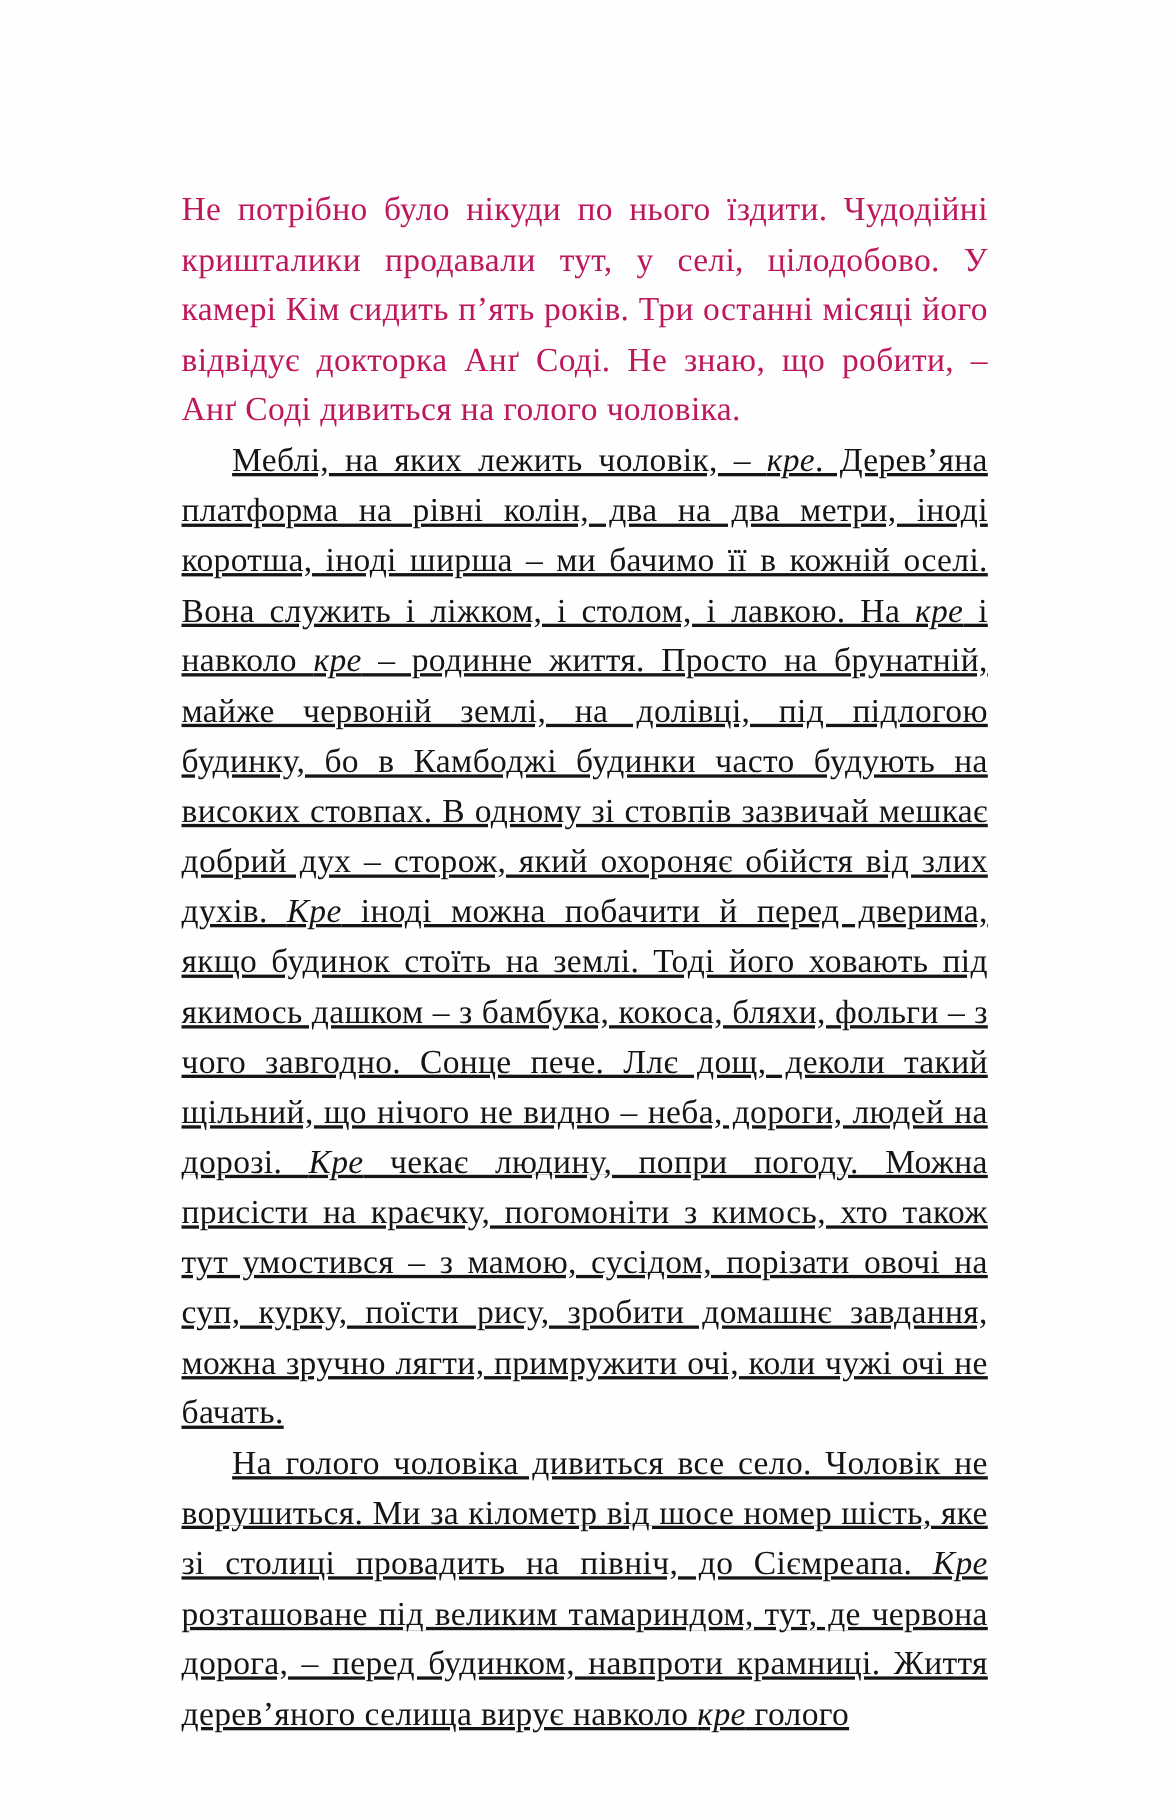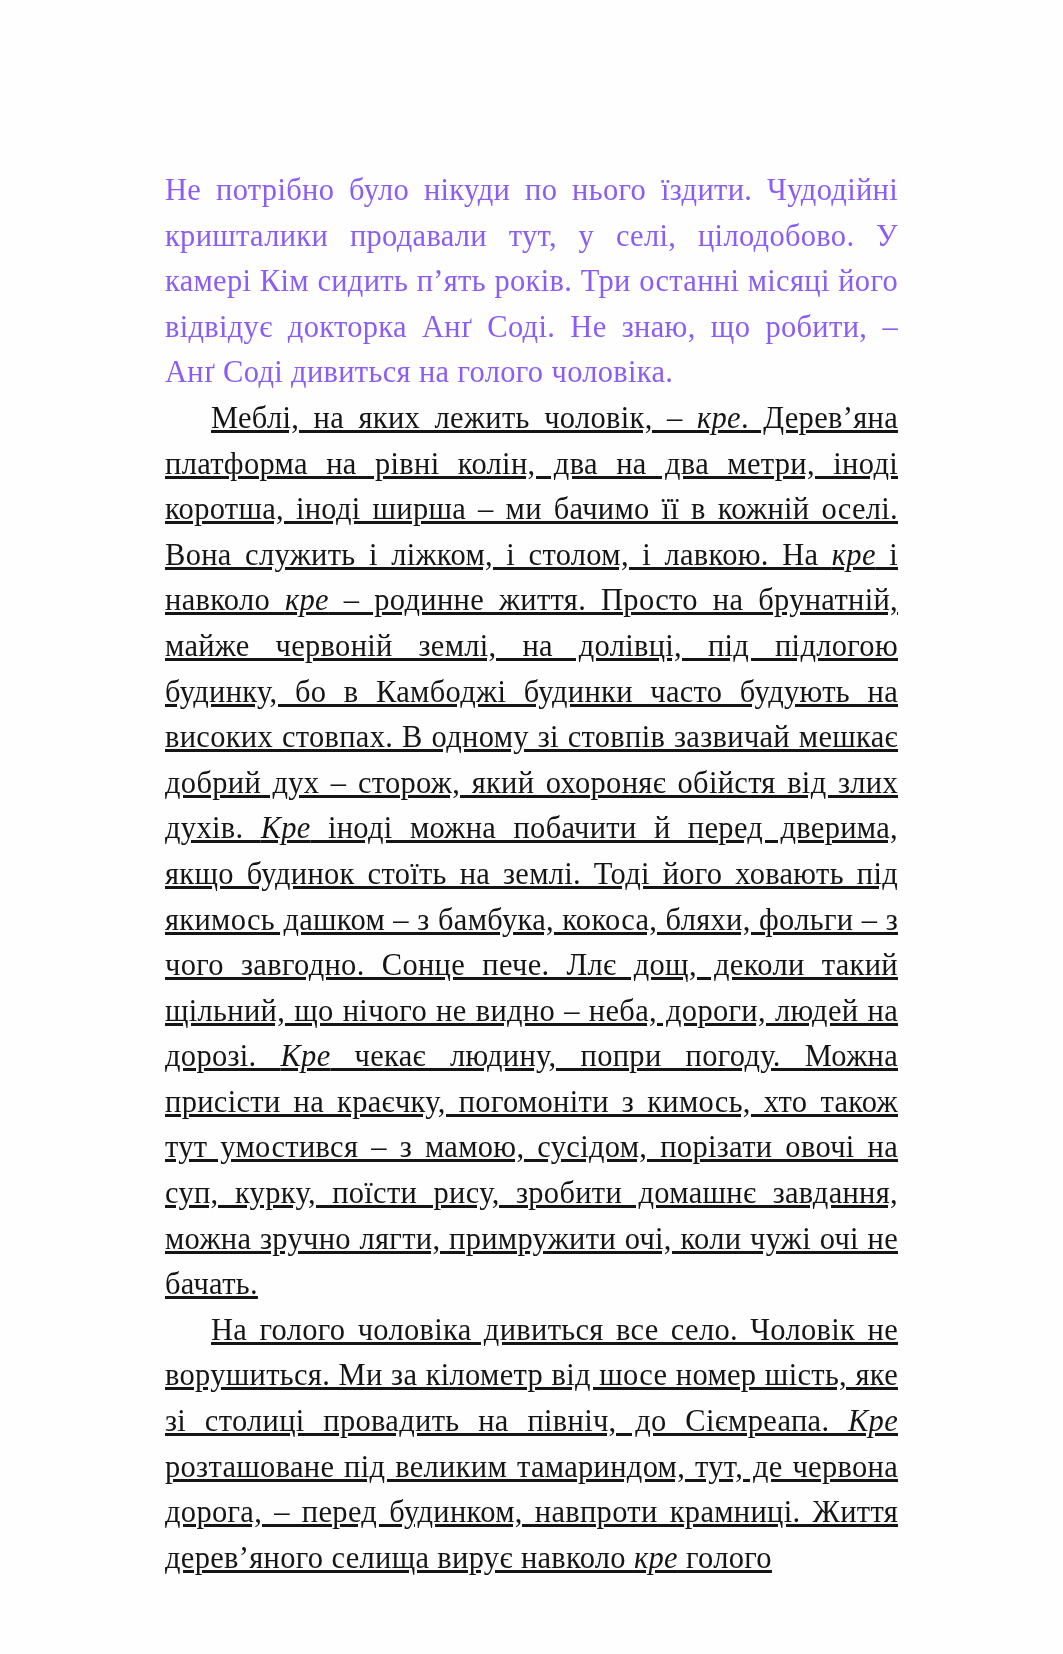--- a/index.html
+++ b/index.html
@@ -62,19 +62,19 @@
     letter-spacing: 0.02em;
     font-variant-numeric: oldstyle-nums;
   }
 </style>
 </head>
 <body>
 
 <div class="page" style="background: rgb(254, 254, 254);">
 
   <div class="text-block">
-      <p class="para" style="text-indent: 0px; color: #8b5cf6;"><span>Не потрібно було нікуди по нього їздити. Чудодійні кришталики продавали тут, у селі, цілодобово. У камері Кім сидить п’ять років. Три останні місяці його відвідує докторка Анґ Соді. Не знаю, що робити, – Анґ Соді дивиться на голого чоловіка.</span></p>
+      <p class="para" style="text-indent: 0px; color: #be185d;"><span>Не потрібно було нікуди по нього їздити. Чудодійні кришталики продавали тут, у селі, цілодобово. У камері Кім сидить п’ять років. Три останні місяці його відвідує докторка Анґ Соді. Не знаю, що робити, – Анґ Соді дивиться на голого чоловіка.</span></p>
       <p class="para" style="color: rgb(21, 21, 21);"><span>Меблі, на яких лежить чоловік, – </span><em>кре</em><span>. Дерев’яна платформа на рівні колін, два на два метри, іноді коротша, іноді ширша – ми бачимо її в кожній оселі. Вона служить і ліжком, і столом, і лавкою. На </span><em>кре</em><span> і навколо </span><em>кре</em><span> – родинне життя. Просто на брунатній, майже червоній землі, на долівці, під підлогою будинку, бо в Камбоджі будинки часто будують на високих стовпах. В одному зі стовпів зазвичай мешкає добрий дух – сторож, який охороняє обійстя від злих духів. </span><em>Кре</em><span> іноді можна побачити й перед дверима, якщо будинок стоїть на землі. Тоді його ховають під якимось дашком – з бамбука, кокоса, бляхи, фольги – з чого завгодно. Сонце пече. Ллє дощ, деколи такий щільний, що нічого не видно – неба, дороги, людей на дорозі. </span><em>Кре</em><span> чекає людину, попри погоду. Можна присісти на краєчку, погомоніти з кимось, хто також тут умостився – з мамою, сусідом, порізати овочі на суп, курку, поїсти рису, зробити домашнє завдання, можна зручно лягти, примружити очі, коли чужі очі не бачать.</span></p>
       <p class="para" style="color: rgb(21, 21, 21);"><span>На голого чоловіка дивиться все село. Чоловік не ворушиться. Ми за кілометр від шосе номер шість, яке зі столиці провадить на північ, до Сіємреапа. </span><em>Кре</em><span> розташоване під великим тамариндом, тут, де червона дорога, – перед будинком, навпроти крамниці. Життя дерев’яного селища вирує навколо </span><em>кре</em><span> голого</span></p>
     </div>
 
 
 </div>
 
 </body></html>

